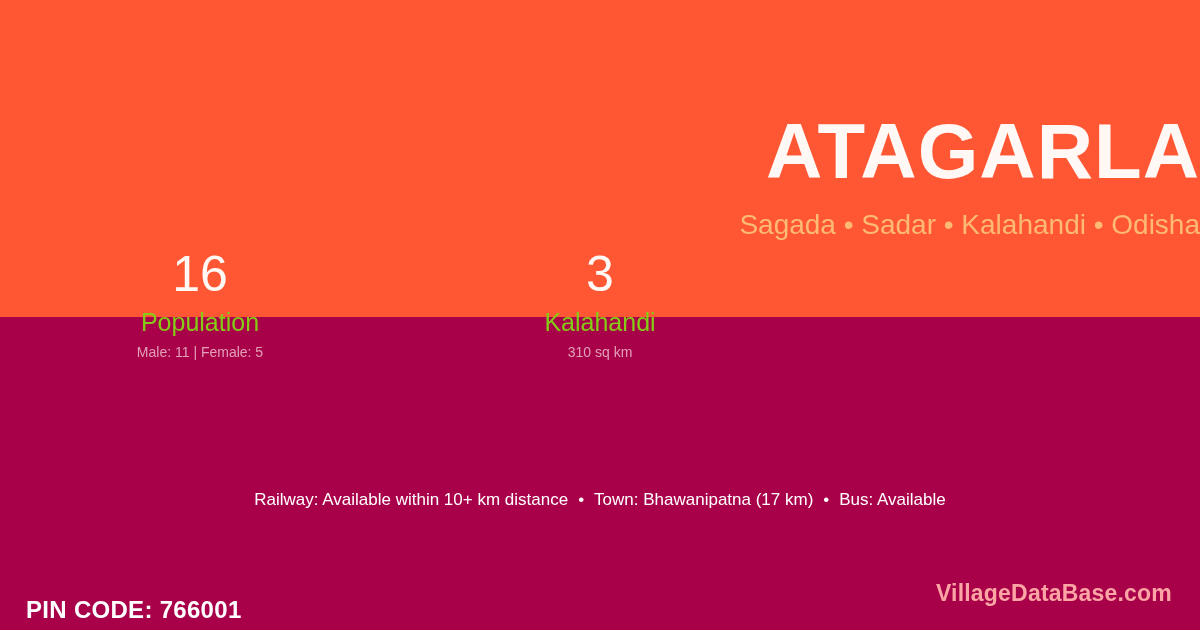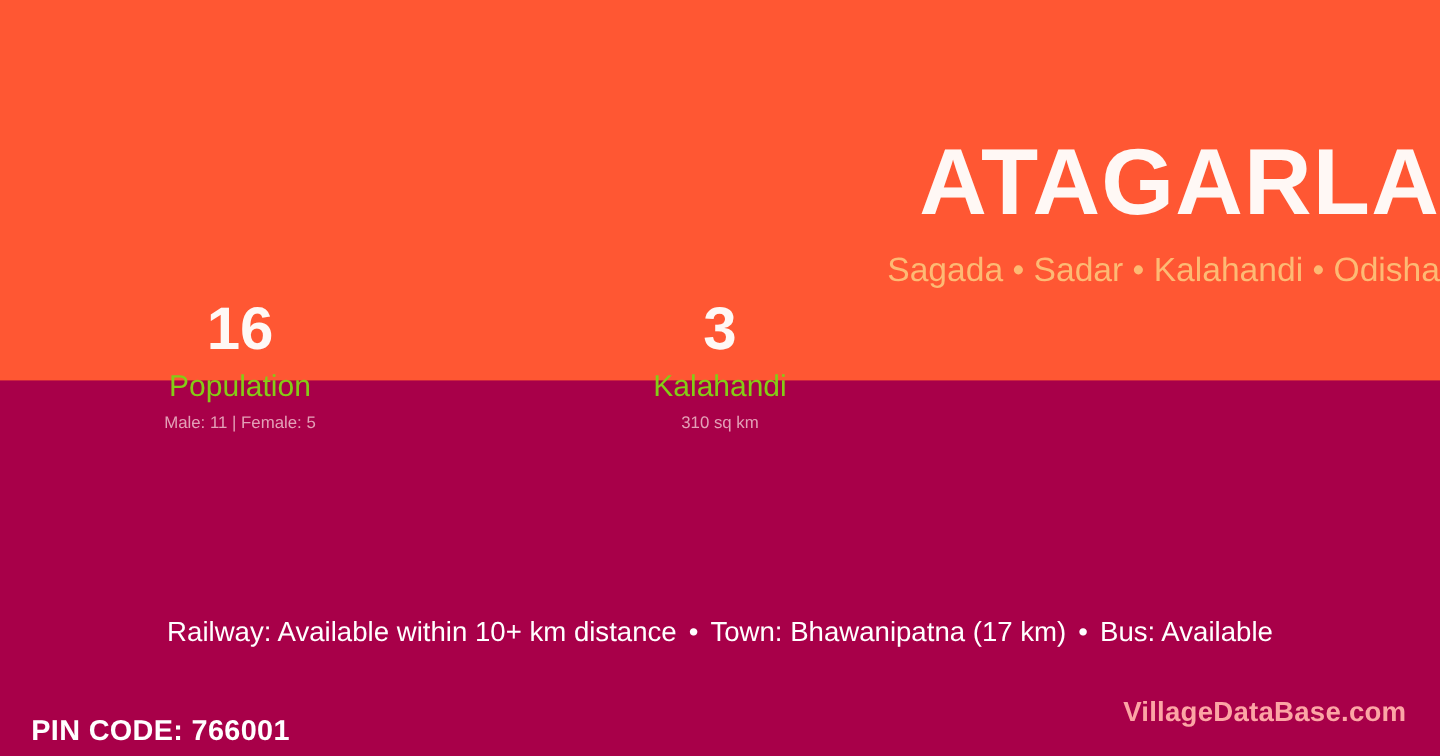--- a/index.html
+++ b/index.html
@@ -64,21 +64,21 @@
     width: 1200px;
     display: flex;
     flex-direction: row;
   }
   .stat {
     width: 400px;
     text-align: center;
   }
   .stat-value {
     font-size: 50px;
-    font-weight: bold;
+    font-weight: normal;
     line-height: 62px;
     color: #FFF8F5;
   }
   .stat-label {
     font-size: 25px;
     font-weight: normal;
     line-height: 34px;
     color: #84cc16;
   }
   .stat-sub {
@@ -87,25 +87,24 @@
     line-height: 26px;
     color: #E3A0B7;
   }
   
   .facilities {
     position: absolute;
     left: 0;
     top: 486px;
     width: 1200px;
     text-align: center;
-    font-size: 23px;
+    font-size: 17px;
     line-height: 28px;
     color: #FFFFFF;
     white-space: nowrap;
-    margin-top: 26px;
   }
   .facilities .sep {
     display: inline-block;
     padding: 0 10px;
     color: #FFFFFF;
   }
   
   .footer {
     position: absolute;
     left: 0;

